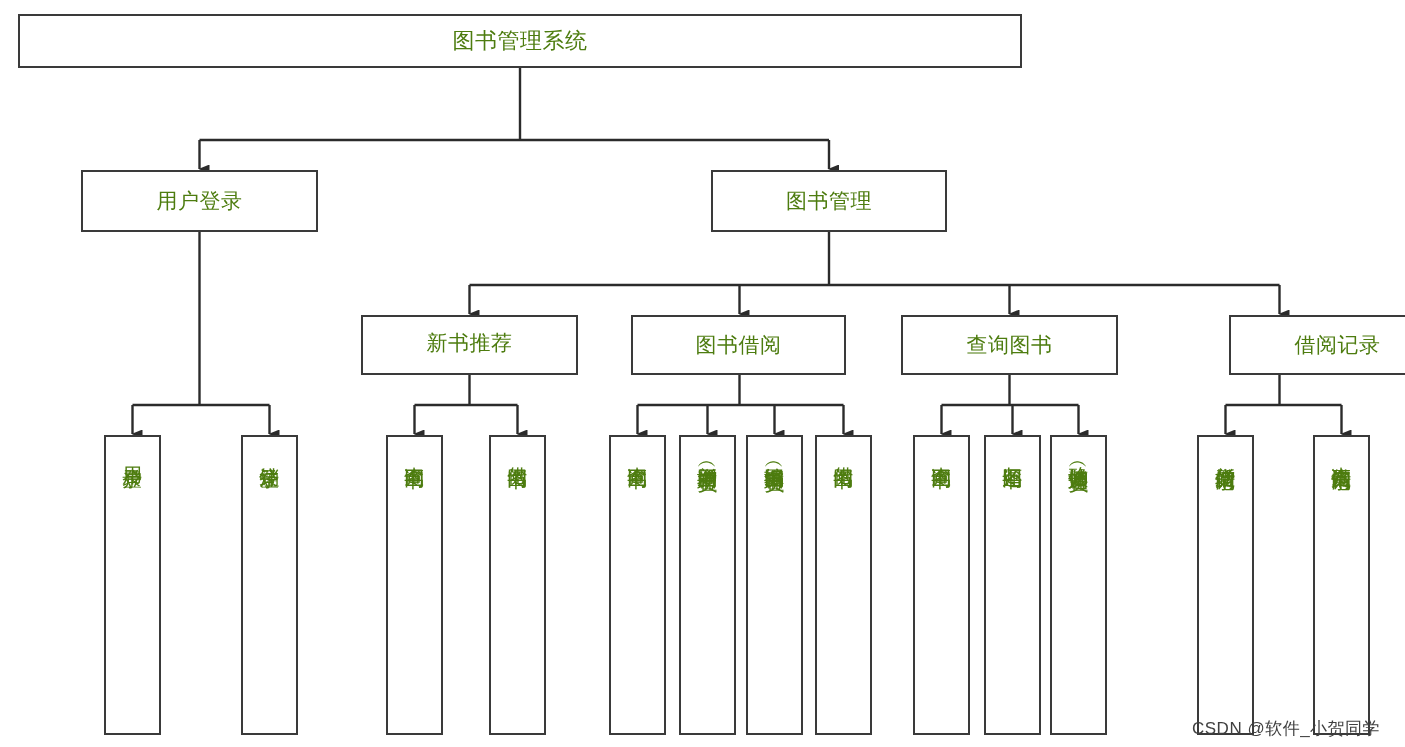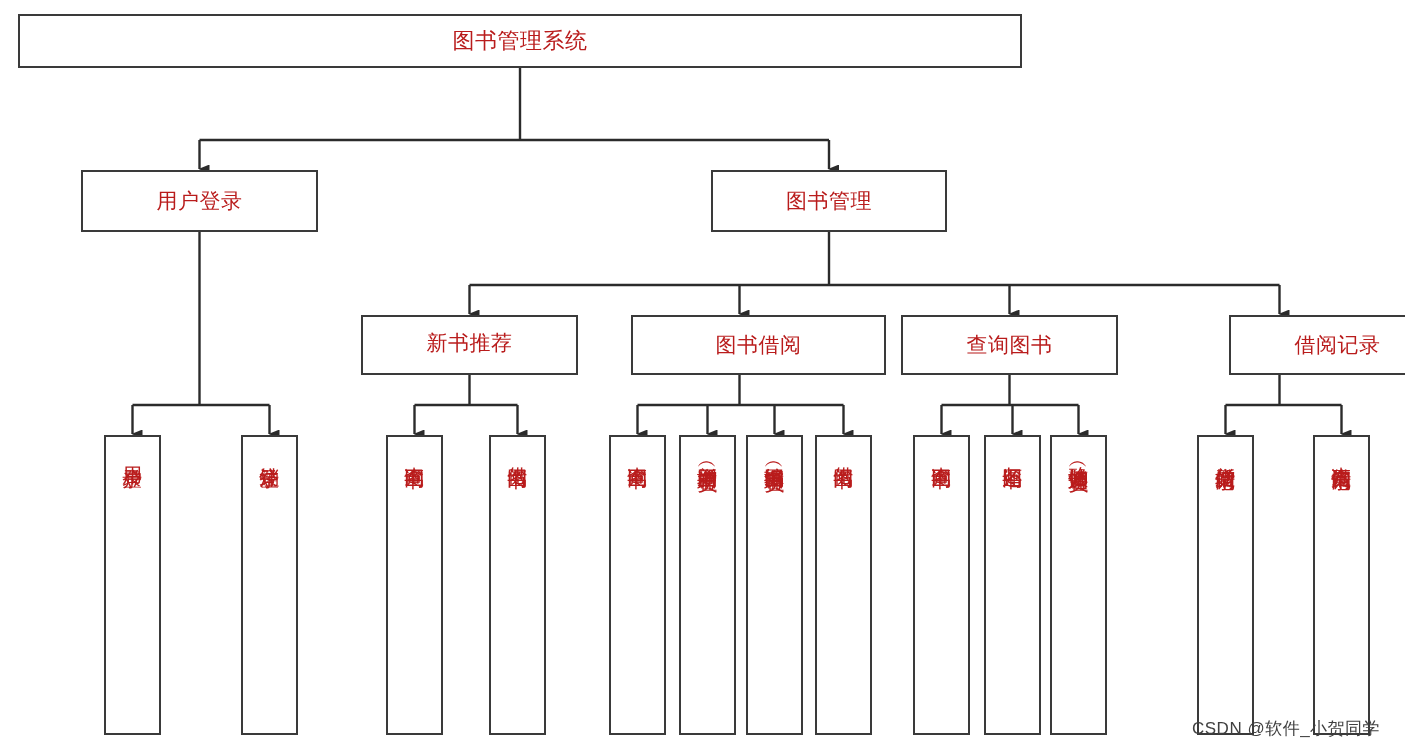--- a/index.html
+++ b/index.html
@@ -27,21 +27,21 @@
     pointer-events: none;
   }
   .node {
     position: absolute;
     box-sizing: border-box;
     border: 2px solid #3a3a3a;
     background: #ffffff;
     display: flex;
     align-items: center;
     justify-content: center;
-    color: #b91c1c;
+    color: #4d7c0f;
   }
   .node .label {
     display: block;
     text-align: center;
     line-height: 1.18;
     letter-spacing: 0.5px;
   }
   .node.horiz .label {
     font-size: 21px;
     white-space: nowrap;
@@ -122,21 +122,21 @@
       </div>
       <div class="node horiz" style="left: 81px; top: 170px; width: 237px; height: 62px;">
         <span class="label">用户登录</span>
       </div>
       <div class="node horiz" style="left: 711px; top: 170px; width: 236px; height: 62px;">
         <span class="label">图书管理</span>
       </div>
       <div class="node horiz" style="left: 361px; top: 315px; width: 217px; height: 60px; font-family: Liberation Mono, monospace;">
         <span class="label">新书推荐</span>
       </div>
-      <div class="node horiz" style="left: 631px; top: 315px; width: 255px; height: 60px;">
+      <div class="node horiz" style="left: 631px; top: 315px; width: 215px; height: 60px;">
         <span class="label">图书借阅</span>
       </div>
       <div class="node horiz" style="left: 901px; top: 315px; width: 217px; height: 60px;">
         <span class="label">查询图书</span>
       </div>
       <div class="node horiz" style="left: 1229px; top: 315px; width: 217px; height: 60px;">
         <span class="label">借阅记录</span>
       </div>
       <div class="node vert" style="left: 104px; top: 435px; width: 57px; height: 300px;">
         <span class="label">用户登录</span>

